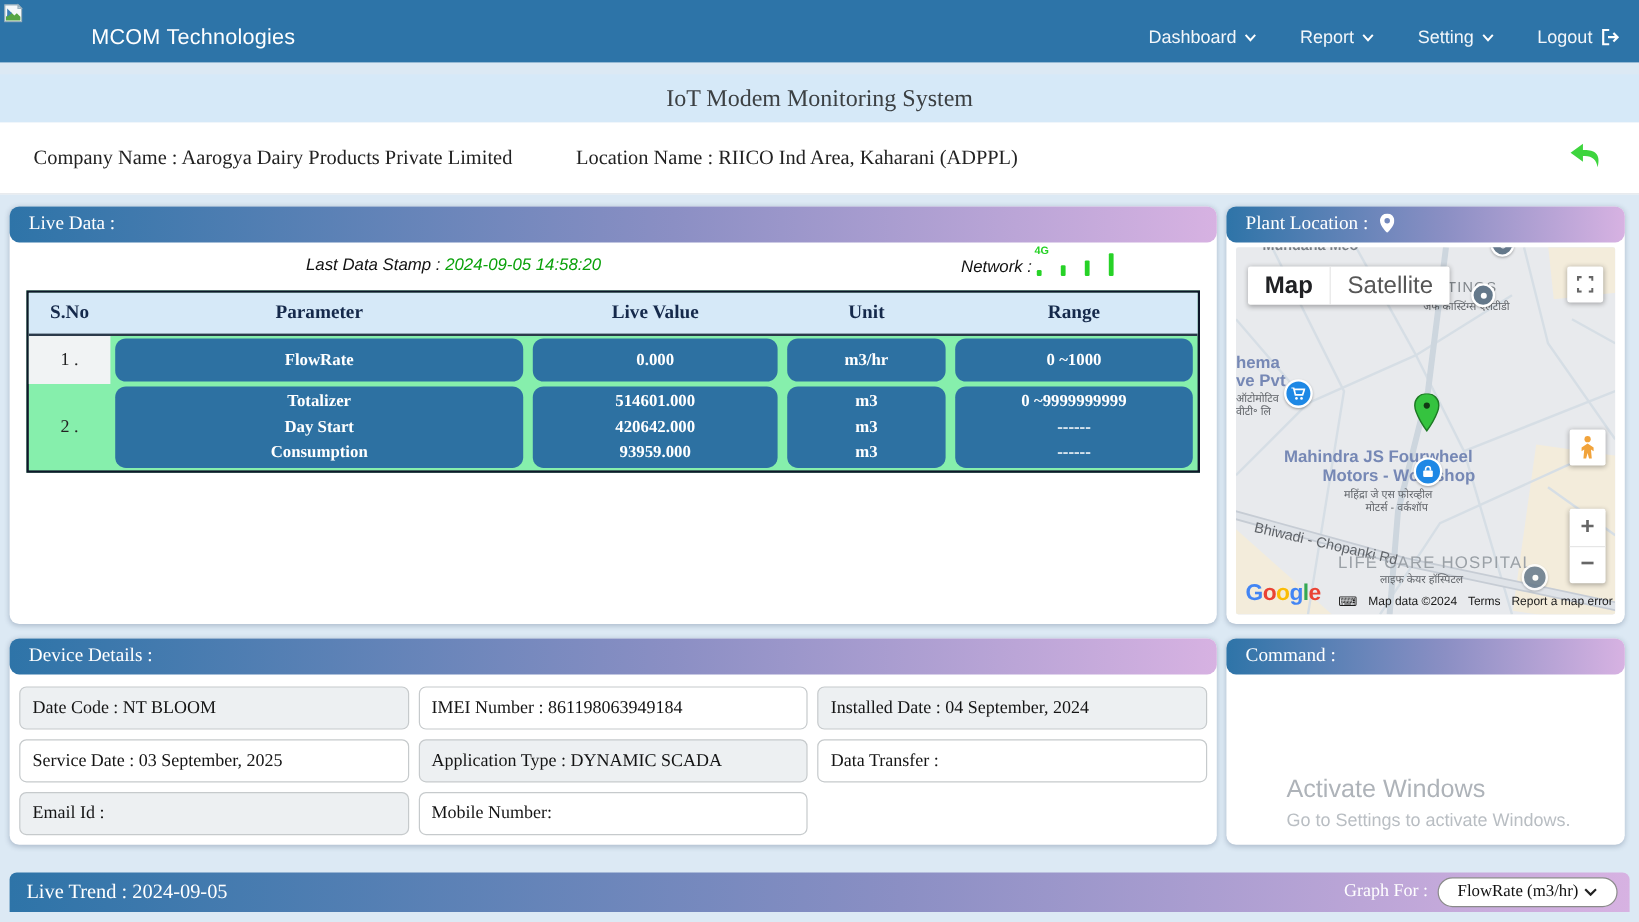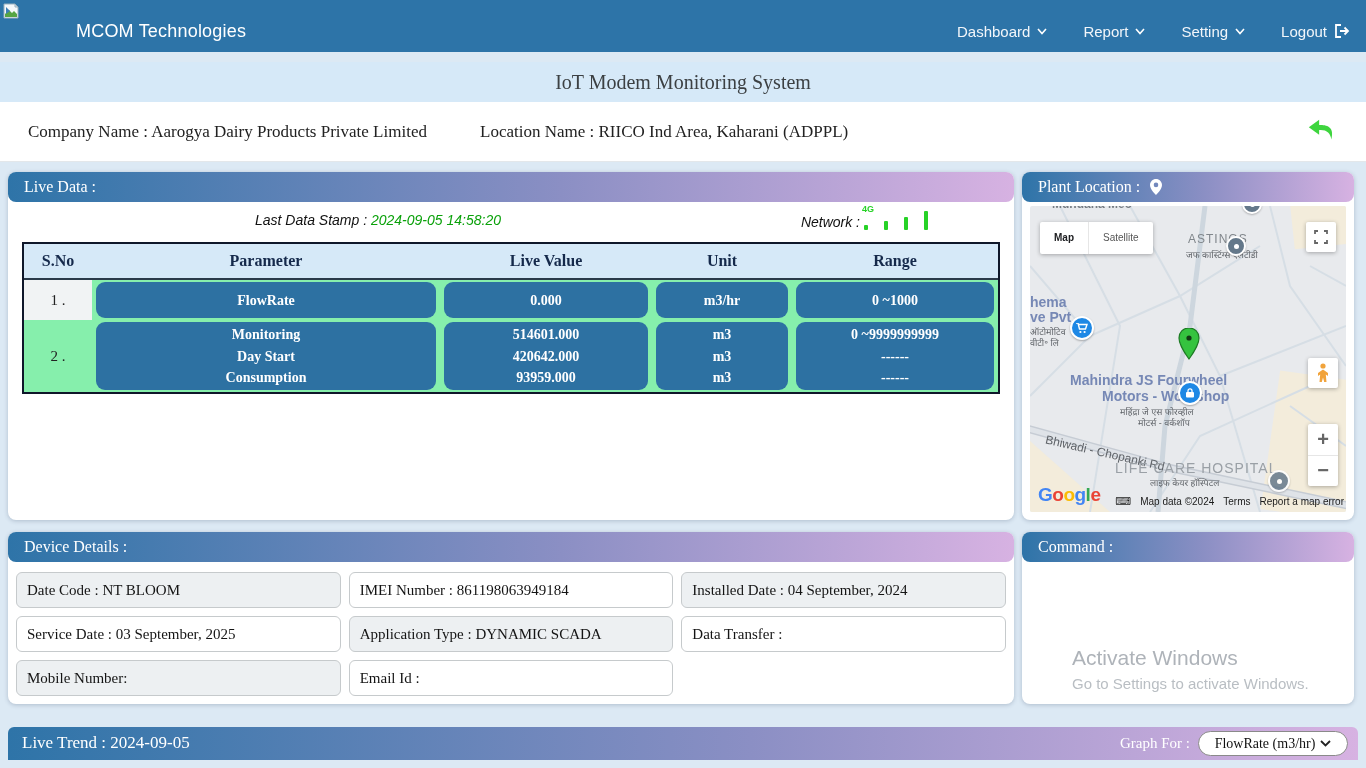--- a/index.html
+++ b/index.html
@@ -65,21 +65,21 @@
   .pill span{line-height:21px}
   
   .pin-icon{display:inline-block;vertical-align:-3px;margin-left:6px}
   .map{position:absolute;left:8px;top:34px;width:316px;height:306px;background:#e8eaed;overflow:hidden;
     font-family:"Liberation Sans",sans-serif;border-radius:2px}
   .map svg.roads{position:absolute;left:0;top:0}
   .maplabel{position:absolute;white-space:nowrap;color:#80868b}
   .blue-label{color:#7688b5;font-weight:bold}
   .hindi{font-size:9px;color:#5f6368}
   .ctrl{position:absolute;background:#fff;box-shadow:0 1px 4px rgba(0,0,0,.3);border-radius:2px;cursor:pointer}
-  .map-sat{left:10px;top:16px;height:32px;display:flex;align-items:center;font-size:10px}
+  .map-sat{left:10px;top:16px;height:32px;display:flex;align-items:center;font-size:20px}
   .map-sat .seg{padding:0 14px;line-height:32px}
   .seg-map{font-weight:bold;color:#202124}
   .seg-sat{color:#565656;border-left:1px solid #e6e6e6}
   .fs-btn{right:10px;top:16px;width:30px;height:30px;display:flex;align-items:center;justify-content:center}
   .pegman-btn{right:8px;top:152px;width:30px;height:30px;display:flex;align-items:center;justify-content:center}
   .zoomctl{right:8px;top:218px;width:30px;height:62px;display:flex;flex-direction:column}
   .zoomctl div{flex:1;display:flex;align-items:center;justify-content:center;font-size:20px;color:#666;
     font-family:"Liberation Sans",sans-serif;font-weight:bold}
   .zoomctl .zplus{border-bottom:1px solid #e6e6e6}
   .poi{position:absolute;border-radius:50%;background:#64788a;border:2.5px solid #fff;
@@ -206,21 +206,21 @@
       <div class="pillcell">
           <div class="pill">
             <span>0 ~1000</span>
           </div>
         </div>
     </div>
     <div class="ld-row r2">
       <div class="ld-sno">2 .</div>
       <div class="pillcell">
           <div class="pill">
-        <span>Monitoring</span>
+        <span>Totalizer</span>
         <span>Day Start</span>
         <span>Consumption</span>
       </div>
         </div>
       <div class="pillcell">
           <div class="pill">
         <span>514601.000</span>
         <span>420642.000</span>
         <span>93959.000</span>
       </div>
@@ -340,22 +340,22 @@
 
 <div class="card" id="device-card">
   <div class="card-head">Device Details :</div>
   <div class="dev-grid">
     <div class="dev-cell">Date Code : NT BLOOM</div>
     <div class="dev-cell">IMEI Number : 861198063949184</div>
     <div class="dev-cell">Installed Date : 04 September, 2024</div>
     <div class="dev-cell">Service Date : 03 September, 2025</div>
     <div class="dev-cell">Application Type : DYNAMIC SCADA</div>
     <div class="dev-cell">Data Transfer :</div>
+    <div class="dev-cell">Email Id :</div>
     <div class="dev-cell">Mobile Number:</div>
-    <div class="dev-cell">Email Id :</div>
   </div>
 </div>
 
 <div class="card" id="command-card">
   <div class="card-head">Command :</div>
   <div class="wm1">Activate Windows</div>
   <div class="wm2">Go to Settings to activate Windows.</div>
 </div>
 
 <div class="trendbar">

